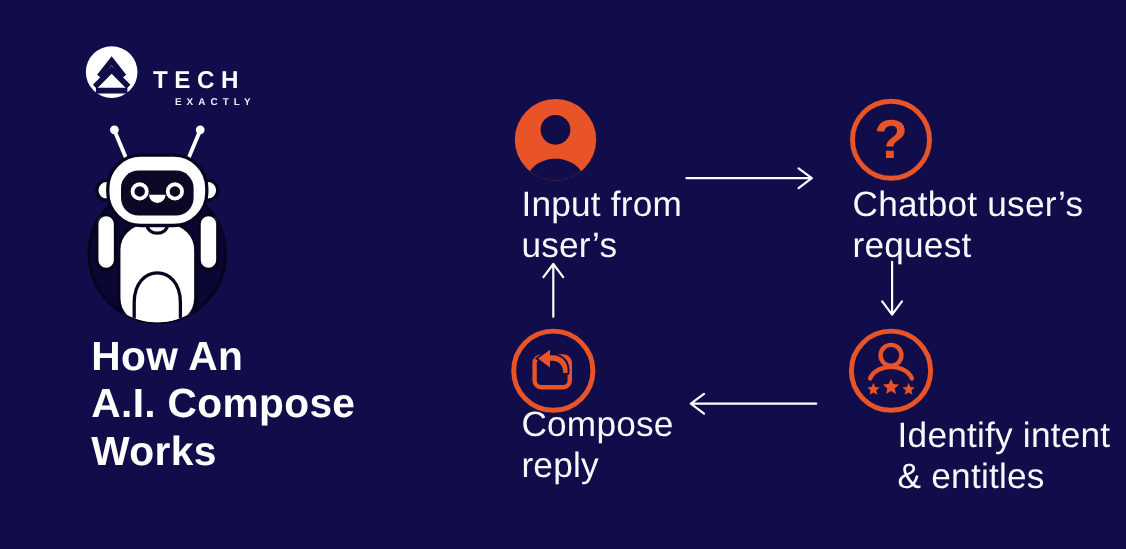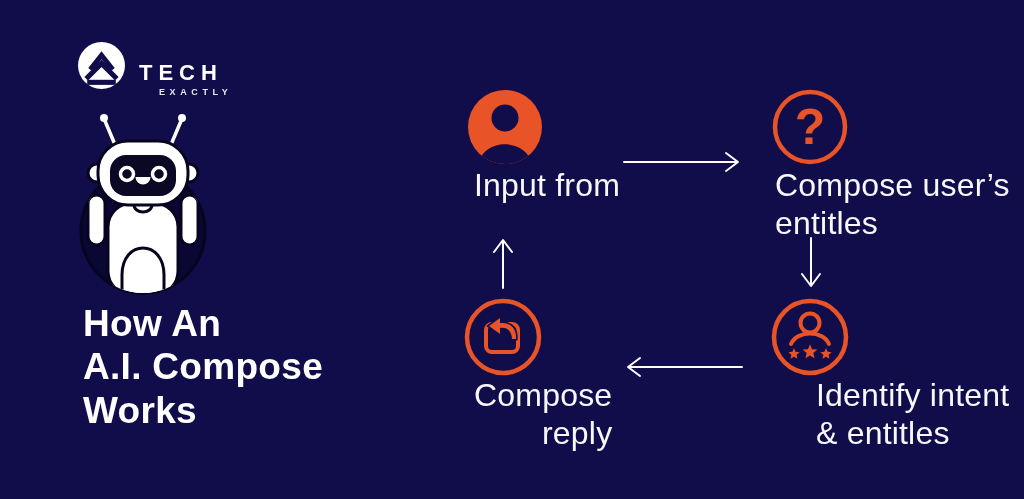--- a/index.html
+++ b/index.html
@@ -21,21 +21,21 @@
   
   .node-icon{position:absolute;width:84px;height:84px;}
   .icon1{left:463px;top:85px;}
   .icon2{left:768px;top:85px;}
   .icon3{left:768px;top:295px;}
   .icon4{left:461px;top:295px;}
   .node-label{position:absolute;color:#f7f7fc;font-size:32px;font-weight:400;line-height:1.18;letter-spacing:0.2px;white-space:nowrap;}
   .label1{left:474px;top:167px;}
   .label2{left:775px;top:167px;}
   .label3{left:776px;top:377px;margin-left:40px;}
-  .label4{left:474px;top:377px;text-align:right;}
+  .label4{left:474px;top:367px;}
   .arrow{position:absolute;}
   .arrow-right{left:622px;top:150px;}
   .arrow-down{left:799px;top:236px;}
   .arrow-left{left:620px;top:355px;}
   .arrow-up{left:491px;top:234px;}
 </style>
 </head>
 <body>
 
 <div class="canvas">
@@ -108,31 +108,32 @@
         </defs>
       <circle r="37" fill="#e85327"></circle>
       <g clip-path="url(#userClip)">
         <circle cx="0" cy="-9" r="13.5" fill="#110d4a"></circle>
         <path d="M -27 42 C -27 9 27 9 27 42 Z" fill="#110d4a"></path>
       </g>
     </svg>
   </div>
   <div class="node-label label1">
     <div>Input from</div>
+    <div>user’s</div>
   </div>
 
   <div class="node-icon icon2">
     <svg width="84" height="84" viewBox="-42 -42 84 84">
       <circle r="35" fill="none" stroke="#e85327" stroke-width="4.5"></circle>
       <text x="0" y="17" text-anchor="middle" font-family="Liberation Sans, sans-serif" font-size="50" font-weight="bold" fill="#e85327">?</text>
     </svg>
   </div>
   <div class="node-label label2">
-    <div>Compose user’s</div>
-    <div>entitles</div>
+    <div>Chatbot user’s</div>
+    <div>request</div>
   </div>
 
   <div class="node-icon icon3">
     <svg width="84" height="84" viewBox="-42 -42 84 84">
       <circle r="36" fill="none" stroke="#e85327" stroke-width="4.5"></circle>
       <circle cx="0" cy="-14" r="9.5" fill="none" stroke="#e85327" stroke-width="4"></circle>
       <path d="M -19 7 C -13 -7 13 -7 19 7" fill="none" stroke="#e85327" stroke-width="4" stroke-linecap="round"></path>
       <g fill="#e85327">
         <path transform="translate(-16,17) scale(0.85)" d="M0,-7 L1.88,-2.59 L6.66,-2.16 L3.04,0.99 L4.11,5.66 L0,3.2 L-4.11,5.66 L-3.04,0.99 L-6.66,-2.16 L-1.88,-2.59 Z"></path>
         <path transform="translate(0,15) scale(1.1)" d="M0,-7 L1.88,-2.59 L6.66,-2.16 L3.04,0.99 L4.11,5.66 L0,3.2 L-4.11,5.66 L-3.04,0.99 L-6.66,-2.16 L-1.88,-2.59 Z"></path>

